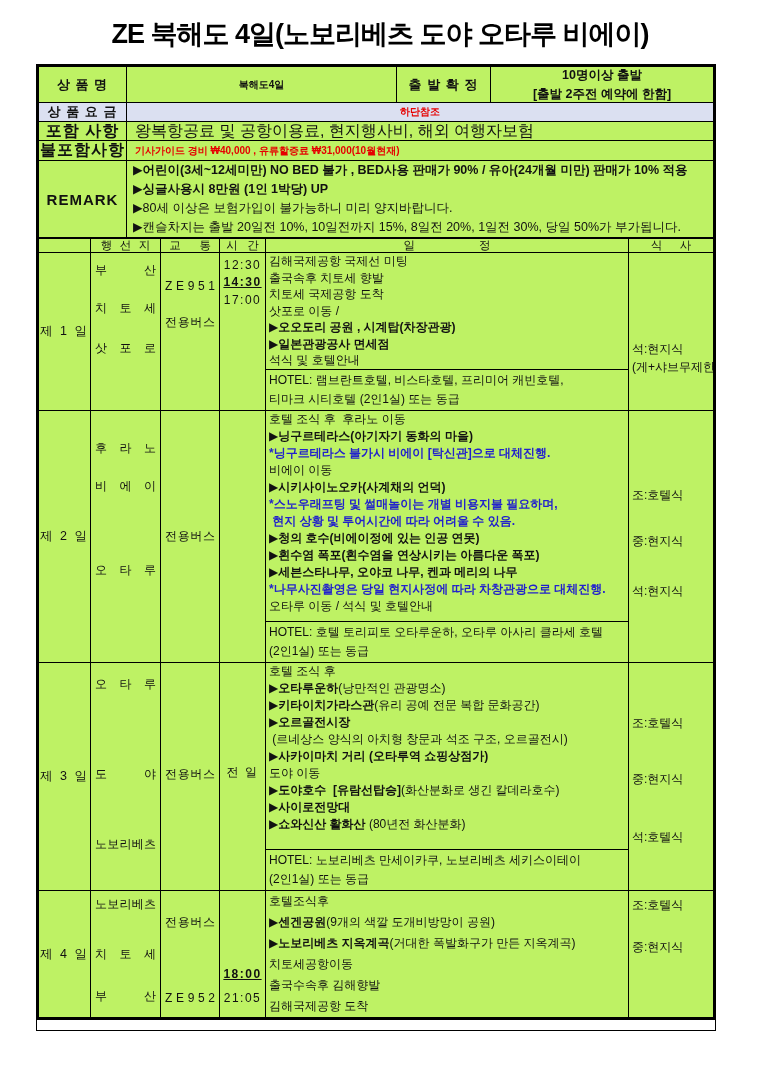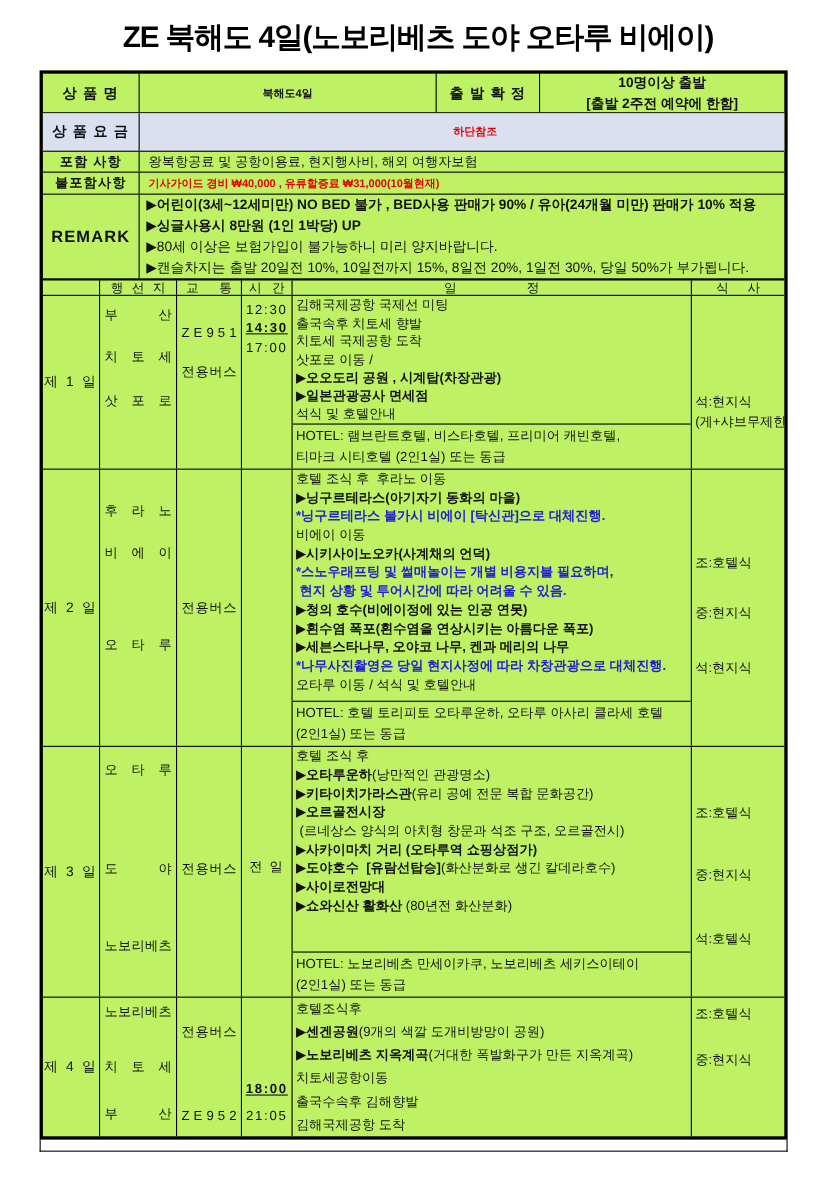--- a/index.html
+++ b/index.html
@@ -12,32 +12,32 @@
   .title{
     text-align:center;margin-top:16px;margin-bottom:12px;
     font-size:27px;font-weight:800;letter-spacing:-1px;color:#000;
   }
   .doc{ width:680px;margin-left:36px;border:3px solid #000;background:#bef264; }
 
   
   .irow{ display:grid;border-bottom:1px solid #000; }
   .irow:last-of-type{border-bottom:none;}
   .r-product{grid-template-columns:88px 270px 94px 222px;height:36px;}
-  .r-price  {grid-template-columns:88px 586px;height:35px;background:var(--lav);gap:12px;}
+  .r-price  {grid-template-columns:88px 586px;height:19px;background:var(--lav);}
   .r-include{grid-template-columns:88px 586px;height:19px;}
   .r-exclude{grid-template-columns:88px 586px;height:20px;}
   .r-remark {grid-template-columns:88px 586px;height:78px;border-bottom:2px solid #000;}
   .cell{ display:flex;align-items:center;border-right:1px solid #000;overflow:hidden; }
   .cell:last-child{border-right:none;}
   .lab{ justify-content:center;font-weight:700;font-size:13px;letter-spacing:1px;text-align:center; }
   .ctr{justify-content:center;text-align:center;}
   .b{font-weight:700;}
   .red{color:var(--red);}
   .blue{color:var(--blue);font-weight:700;}
-  .fs12{font-size:12px;} .fs13{font-size:10px;}
+  .fs12{font-size:16px;} .fs13{font-size:10px;}
   .pad{padding-left:8px;}
   .dep-cell{flex-direction:column;justify-content:space-between;line-height:16px;font-size:12.5px;}
   .remark-cell{flex-direction:column;align-items:flex-start;justify-content:center;padding-left:6px;}
   .remark-line{font-size:12.5px;line-height:19px;white-space:nowrap;}
   .remark-line.b{font-weight:700;}
 
   
   .ith{ display:grid;grid-template-columns:52px 70px 59px 46px 363px 84px;height:14px;border-bottom:1px solid #000; }
   .ith .hc{display:flex;align-items:center;justify-content:center;border-right:1px solid #000;font-size:11.5px;overflow:hidden;}
   .ith .hc:last-child{border-right:none;}
@@ -299,20 +299,21 @@
         <div class="dc time">
           <div class="abs i0">전 일</div>
         </div>
         <div class="dc sched">
           <div class="sline"><span>호텔 조식 후</span></div>
           <div class="sline"><span class="b">▶오타루운하</span><span>(낭만적인 관광명소)</span></div>
           <div class="sline"><span class="b">▶키타이치가라스관</span><span>(유리 공예 전문 복합 문화공간)</span></div>
           <div class="sline"><span class="b">▶오르골전시장</span></div>
           <div class="sline"><span> (르네상스 양식의 아치형 창문과 석조 구조, 오르골전시)</span></div>
           <div class="sline"><span class="b">▶사카이마치 거리 (오타루역 쇼핑상점가)</span></div>
+          <div class="sline"><span>도야 이동</span></div>
           <div class="sline"><span class="b">▶도야호수  [유람선탑승]</span><span>(화산분화로 생긴 칼데라호수)</span></div>
           <div class="sline"><span class="b">▶사이로전망대</span></div>
           <div class="sline"><span class="b">▶쇼와신산 활화산 </span><span>(80년전 화산분화)</span></div>
           <div class="hotel">
             <div class="hline">HOTEL: 노보리베츠 만세이카쿠, 노보리베츠 세키스이테이</div>
             <div class="hline">(2인1실) 또는 동급</div>
           </div>
         </div>
         <div class="dc meal">
           <div class="abs i0">조:호텔식</div>

